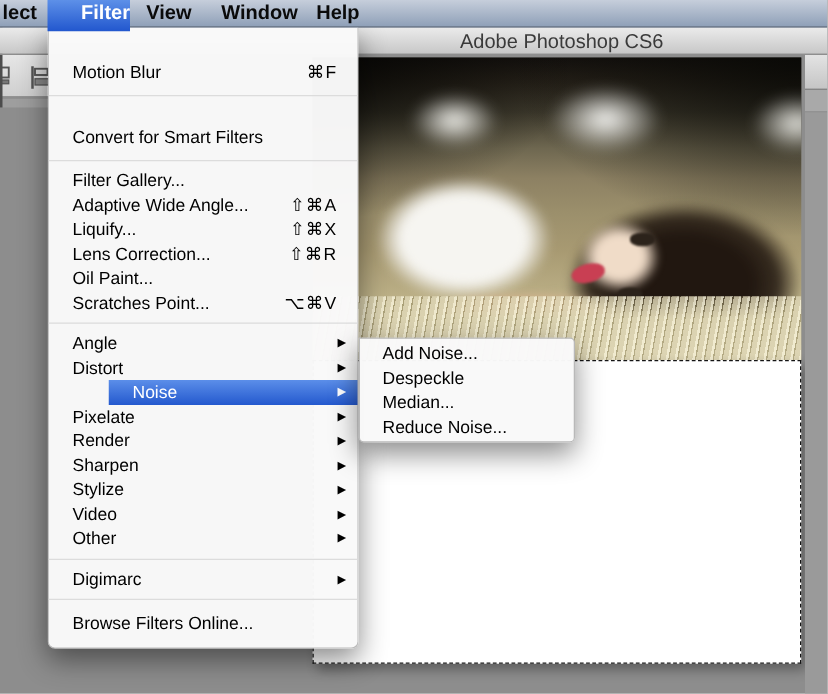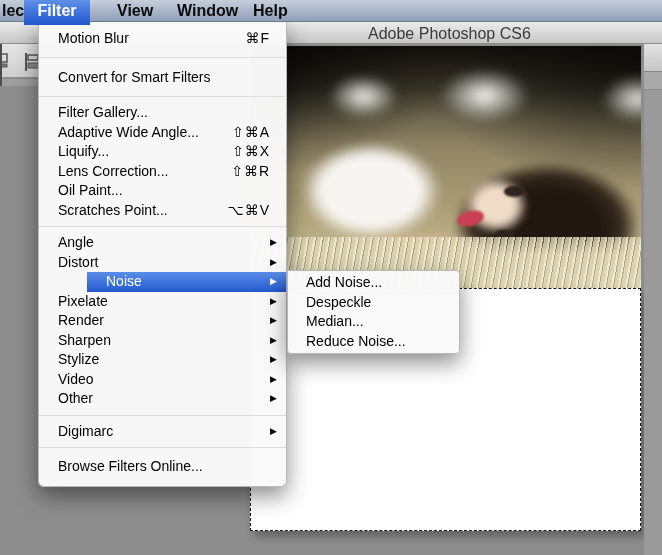--- a/index.html
+++ b/index.html
@@ -3,21 +3,21 @@
 <meta charset="utf-8">
 <style>
   * { margin:0; padding:0; box-sizing:border-box; }
   body { font-family:"Liberation Sans","DejaVu Sans",sans-serif; }
   .screen { position:relative; width:662px; height:555px; overflow:hidden; background:#8d8d8d; }
 
   
   .menubar { position:absolute; top:0; left:0; width:662px; height:22px;
     background:linear-gradient(#c6cedb,#8fa0b8); border-bottom:1px solid #68788f; z-index:60; }
   .mb-item { position:absolute; top:0; height:25px; line-height:22px; font-size:16px; color:#0a0a0a; white-space:nowrap;font-weight:bold; }
-  .mb-filter { left:24px; width:66px; text-align:center; color:#fff;
+  .mb-filter { left:38px; width:66px; text-align:right; color:#fff;
     background:linear-gradient(#5d90e8,#2257ce); }
   .mb-lect { left:2px; } .mb-view { left:117px; } .mb-window { left:177px; } .mb-help { left:253px; }
 
   
   .titlebar { position:absolute; top:22px; left:0; width:662px; height:22px;
     background:linear-gradient(#eдеb 0,#fff 0); background:linear-gradient(#ebebeb,#c7c7c7);
     border-bottom:1px solid #8e8e8e; z-index:10; }
   .titlebar .title { position:absolute; left:368px; top:0; height:22px; line-height:23px;
     font-size:16px; color:#3a3a3a; white-space:nowrap; }
 
@@ -61,21 +61,21 @@
   .canvas-white { position:absolute; left:250px; top:288px; width:391px; height:243px;
     background:#fff; border:1px dashed #141414; box-shadow:4px 5px 9px rgba(0,0,0,.33); z-index:1; }
 
   
   .menu-panel { position:absolute; left:38px; top:22px; width:249px;
     background:rgba(249,249,249,.98); border:1px solid #b9b9b9; border-top:none;
     border-radius:0 0 6px 6px; box-shadow:0 9px 22px rgba(0,0,0,.45);
     padding:3px 0 8px; z-index:40; }
   .mi { position:relative; height:19.5px; line-height:19.5px; font-size:14px; padding-left:19px;
     color:#000; white-space:nowrap; }
-  .mi-lg  { height:26px; line-height:26px; }
+  .mi-lg  { height:26px; line-height:26px;margin-top:19px; }
   .mi-lg2 { height:24px; line-height:24px; }
   .mi .sc  { position:absolute; right:16px; top:0; letter-spacing:1px; }
   .mi .arr { position:absolute; right:9px;  top:0; font-size:9px; }
   .mi.sel { background:linear-gradient(#5b8ee9,#2459ce); color:#fff;margin-left:48px; }
   .msep { border-top:1px solid #dcdcdc; margin:6px 0; }
 
   
   .submenu { position:absolute; left:287px; top:270px; width:173px;
     background:rgba(249,249,249,.98); border:1px solid #b9b9b9; border-radius:0 4px 4px 4px;
     box-shadow:0 9px 22px rgba(0,0,0,.45); padding:2px 0; z-index:45; }

